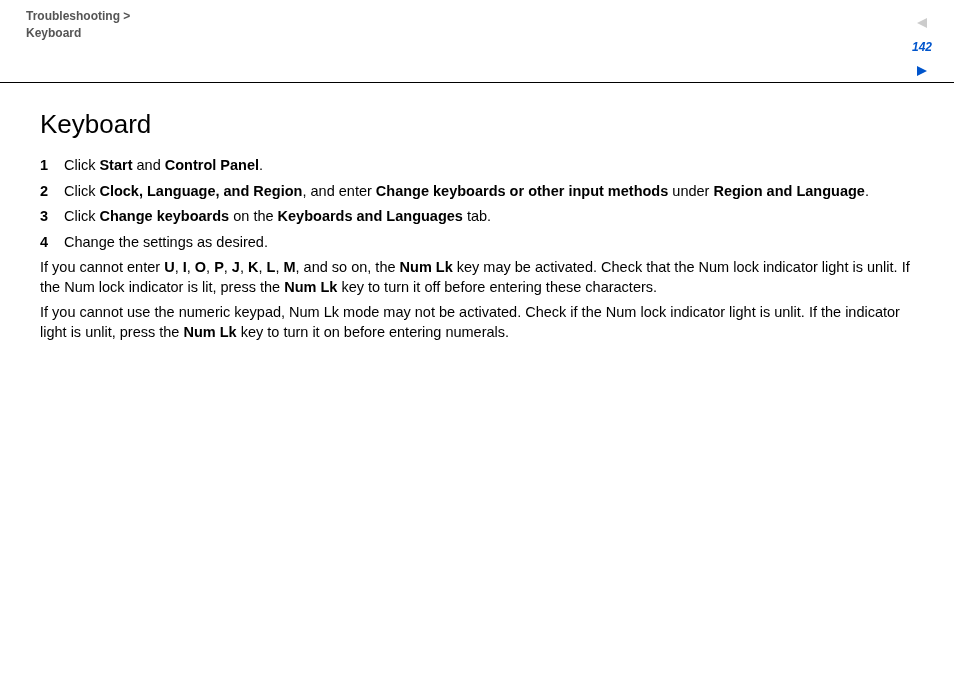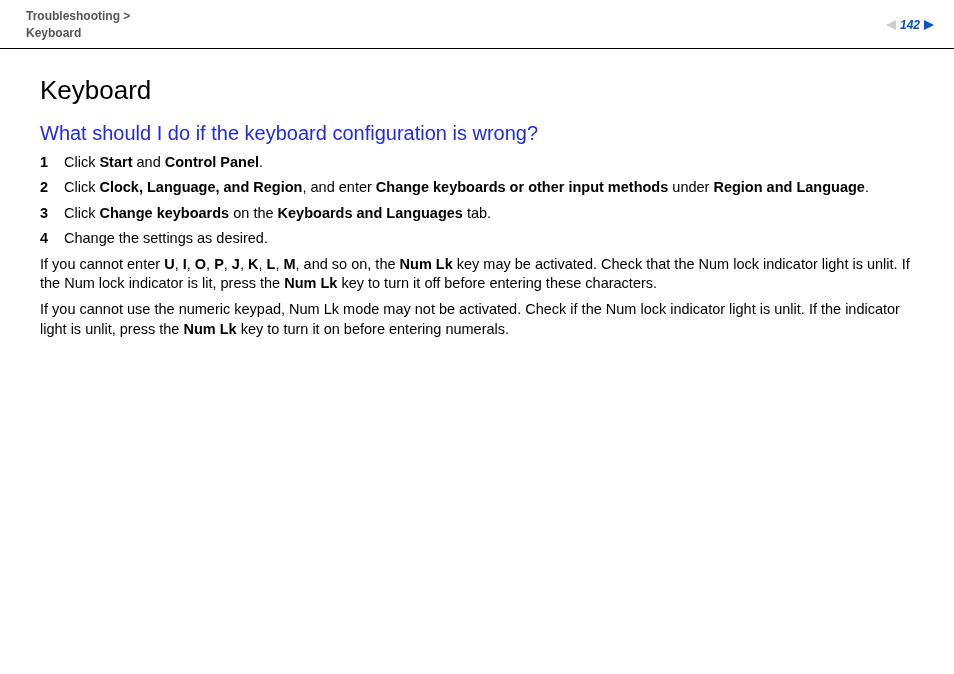--- a/index.html
+++ b/index.html
@@ -21,22 +21,23 @@
   }
   .breadcrumb {
     font-size: 12px;
     font-weight: bold;
     color: #555;
     line-height: 1.4;
   }
   .page-nav {
     display: flex;
     align-items: center;
-    gap: 2px;
+    gap: 12px;
     margin-top: 10px;
+    flex-direction: column;
   }
   .arrow-left, .arrow-right {
     width: 0;
     height: 0;
     border-top: 5px solid transparent;
     border-bottom: 5px solid transparent;
   }
   .arrow-left {
     border-right: 10px solid #ccc;
   }
@@ -102,21 +103,20 @@
   <div class="page-nav">
     <div class="arrow-left"></div>
     <span class="page-num">142</span>
     <div class="arrow-right"></div>
   </div>
 </div>
 
 <div class="content">
   <h1>Keyboard</h1>
 
-  <h2>What should I do if the keyboard configuration is wrong?</h2>
   <ol>
     <li>
       <span class="step-num">1</span>
       <span class="step-text">
         <span>Click </span><span class="b">Start</span><span> and </span><span class="b">Control Panel</span><span>.</span>
       </span>
     </li>
     <li>
       <span class="step-num">2</span>
       <span class="step-text">

